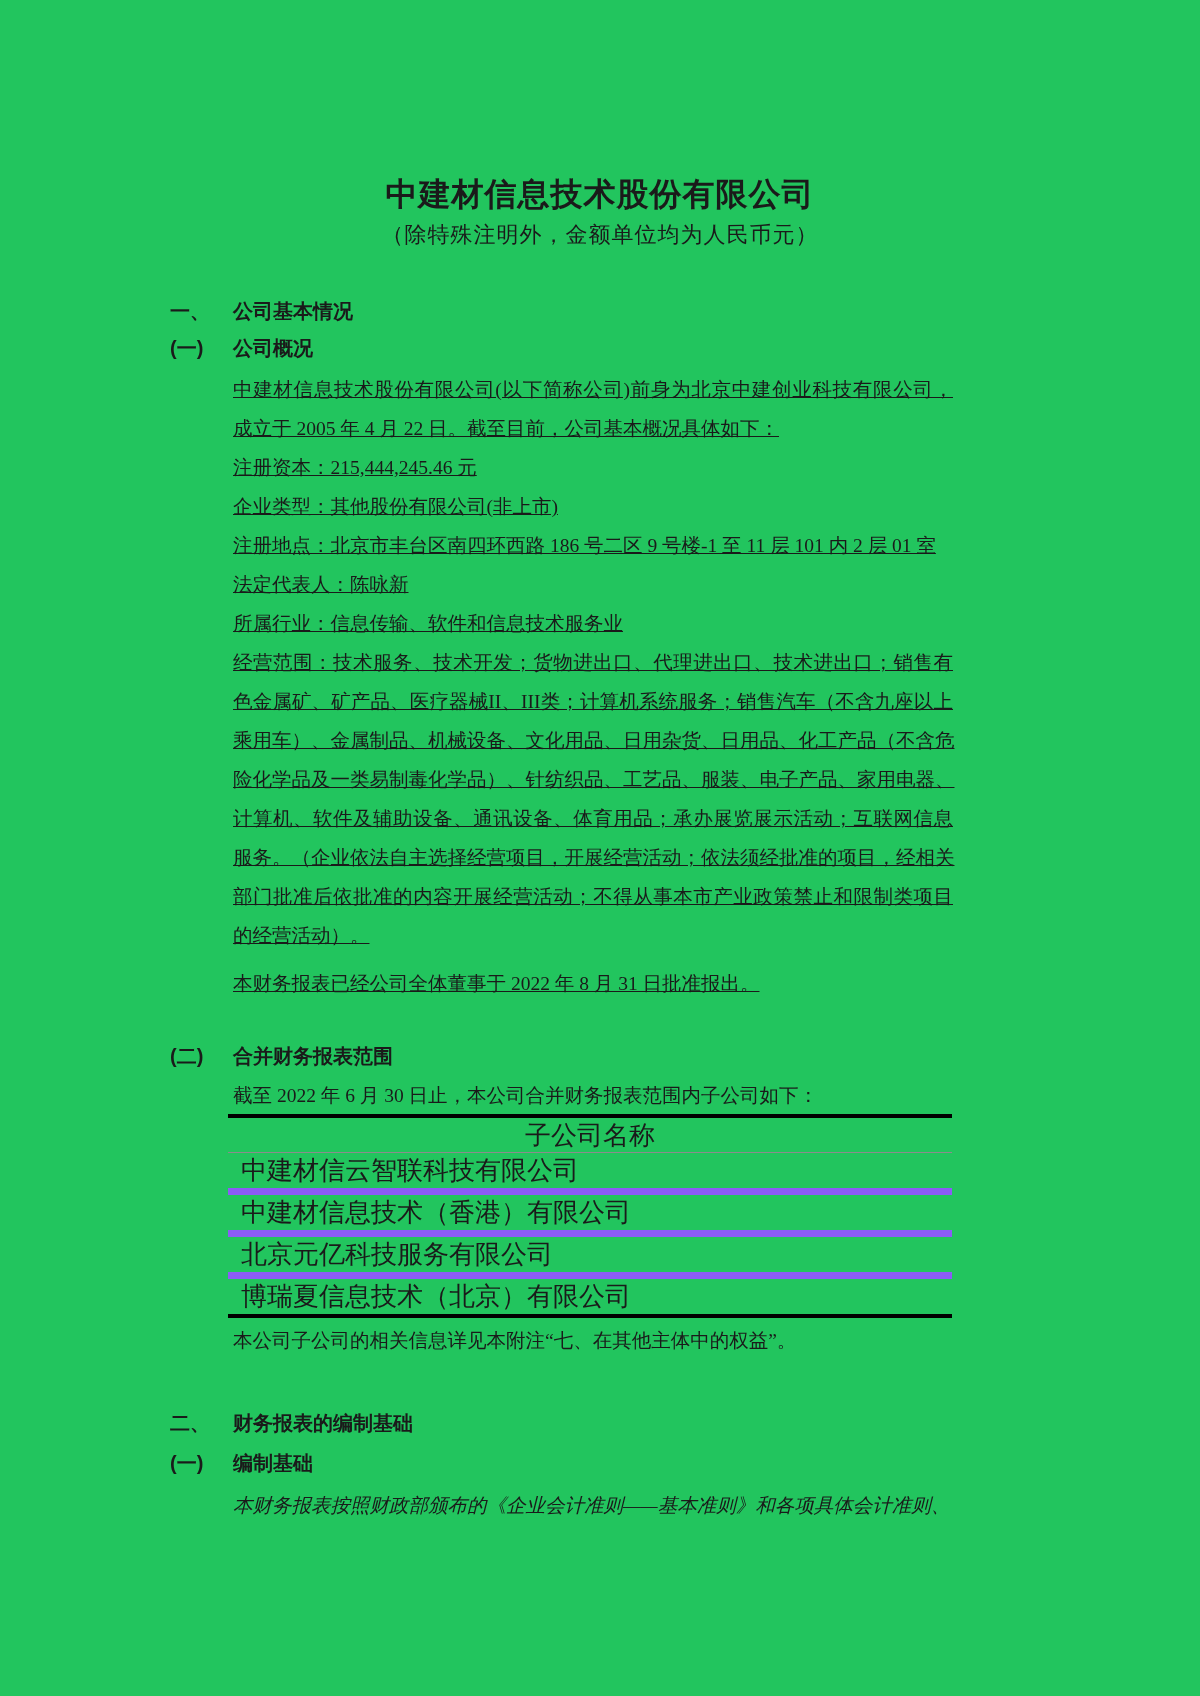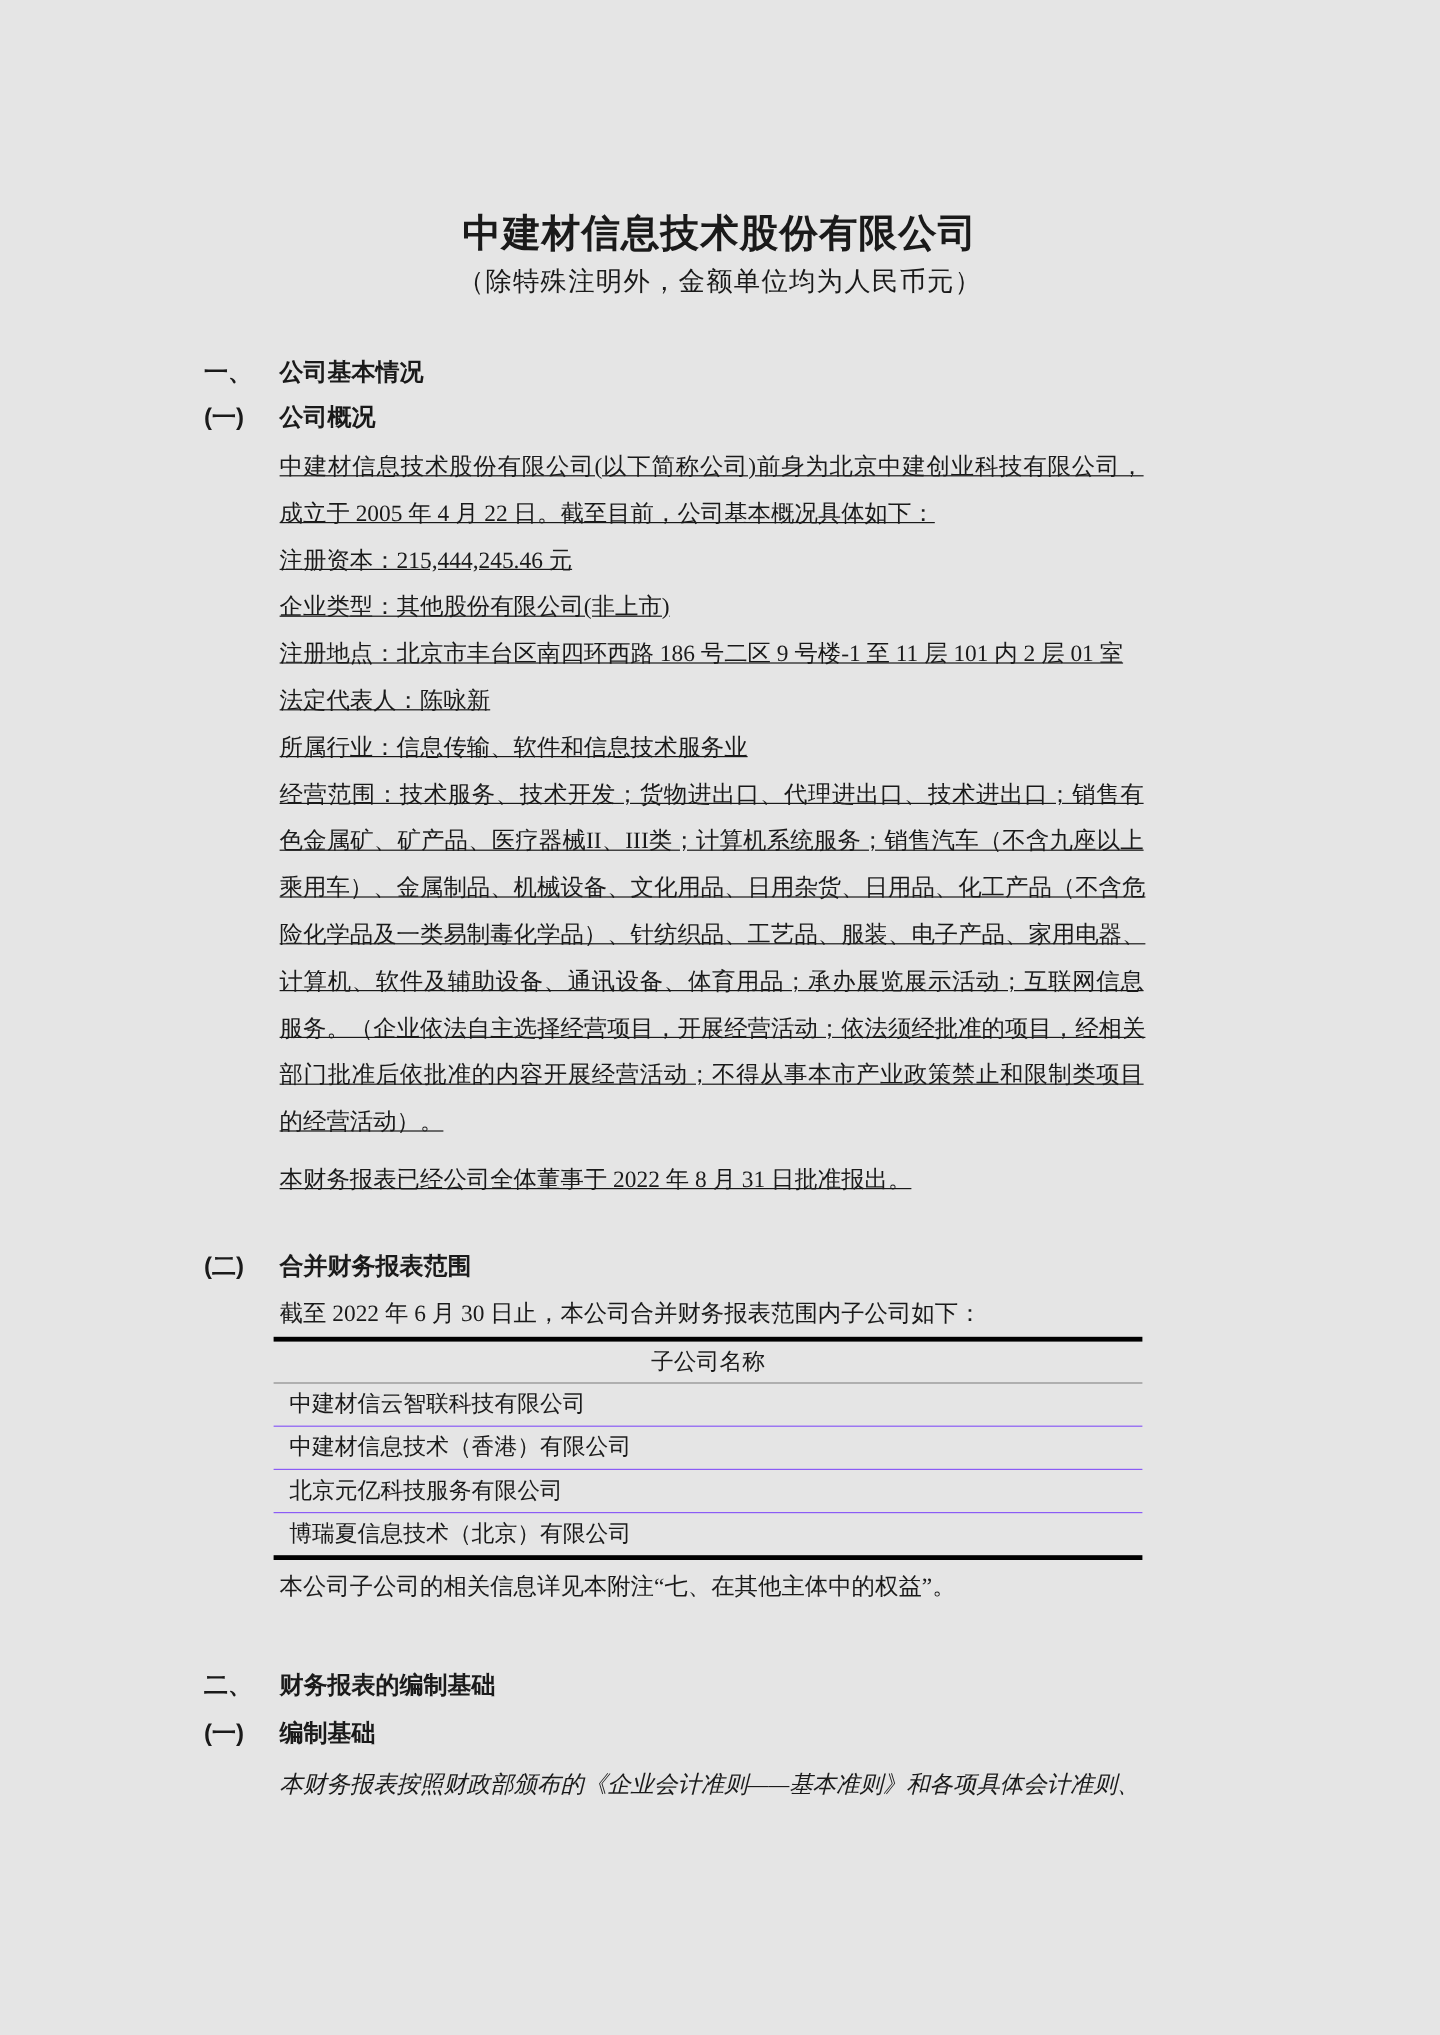--- a/index.html
+++ b/index.html
@@ -1,21 +1,21 @@
 <!DOCTYPE html>
 <html><head>
 <meta charset="utf-8">
 <style>
   html,body{margin:0;padding:0;background:#ffffff;}
   .page{
     position:relative;
     width:1200px;height:1696px;
     box-sizing:border-box;
     padding:172px 247px 0 170px;
-    background:#e5e5e5;
+    background:#22c55e;
     color:#1a1a1a;
     font-family:"Liberation Serif","DejaVu Serif",serif;
   }
   
   .title-block{
     margin-left:-170px;margin-right:-247px;
     text-align:center;
   }
   .t-line{
     font-family:"Liberation Sans","DejaVu Sans",sans-serif;
@@ -55,34 +55,34 @@
   .approval{margin-top:9px;}
   .intro{margin-top:8px;line-height:36px;}
   .note{margin-top:3px;}
   .basis{margin-top:9px;font-style:italic;}
   
   .subs-table{
     margin-left:58px;width:724px;
     border-collapse:collapse;
     border-top:4px solid #000000;
     border-bottom:4px solid #000000;
-    font-size:19px;
+    font-size:26px;
   }
   .subs-table th{
     font-weight:normal;
     text-align:center;
     height:34px;line-height:33px;
     border-bottom:1px solid #8c8c8c;
     padding:0;
   }
   .subs-table td{
     height:35px;line-height:34px;
     text-align:left;
     padding:0 0 0 13px;
-    border-bottom:1px solid #8b5cf6;
+    border-bottom:7px solid #8b5cf6;
   }
   .subs-table tr:last-child td{border-bottom:none;}
 </style>
 </head>
 <body>
 
 <div class="page">
 
   <div class="title-block">
     <div class="t-line">中建材信息技术股份有限公司</div>

